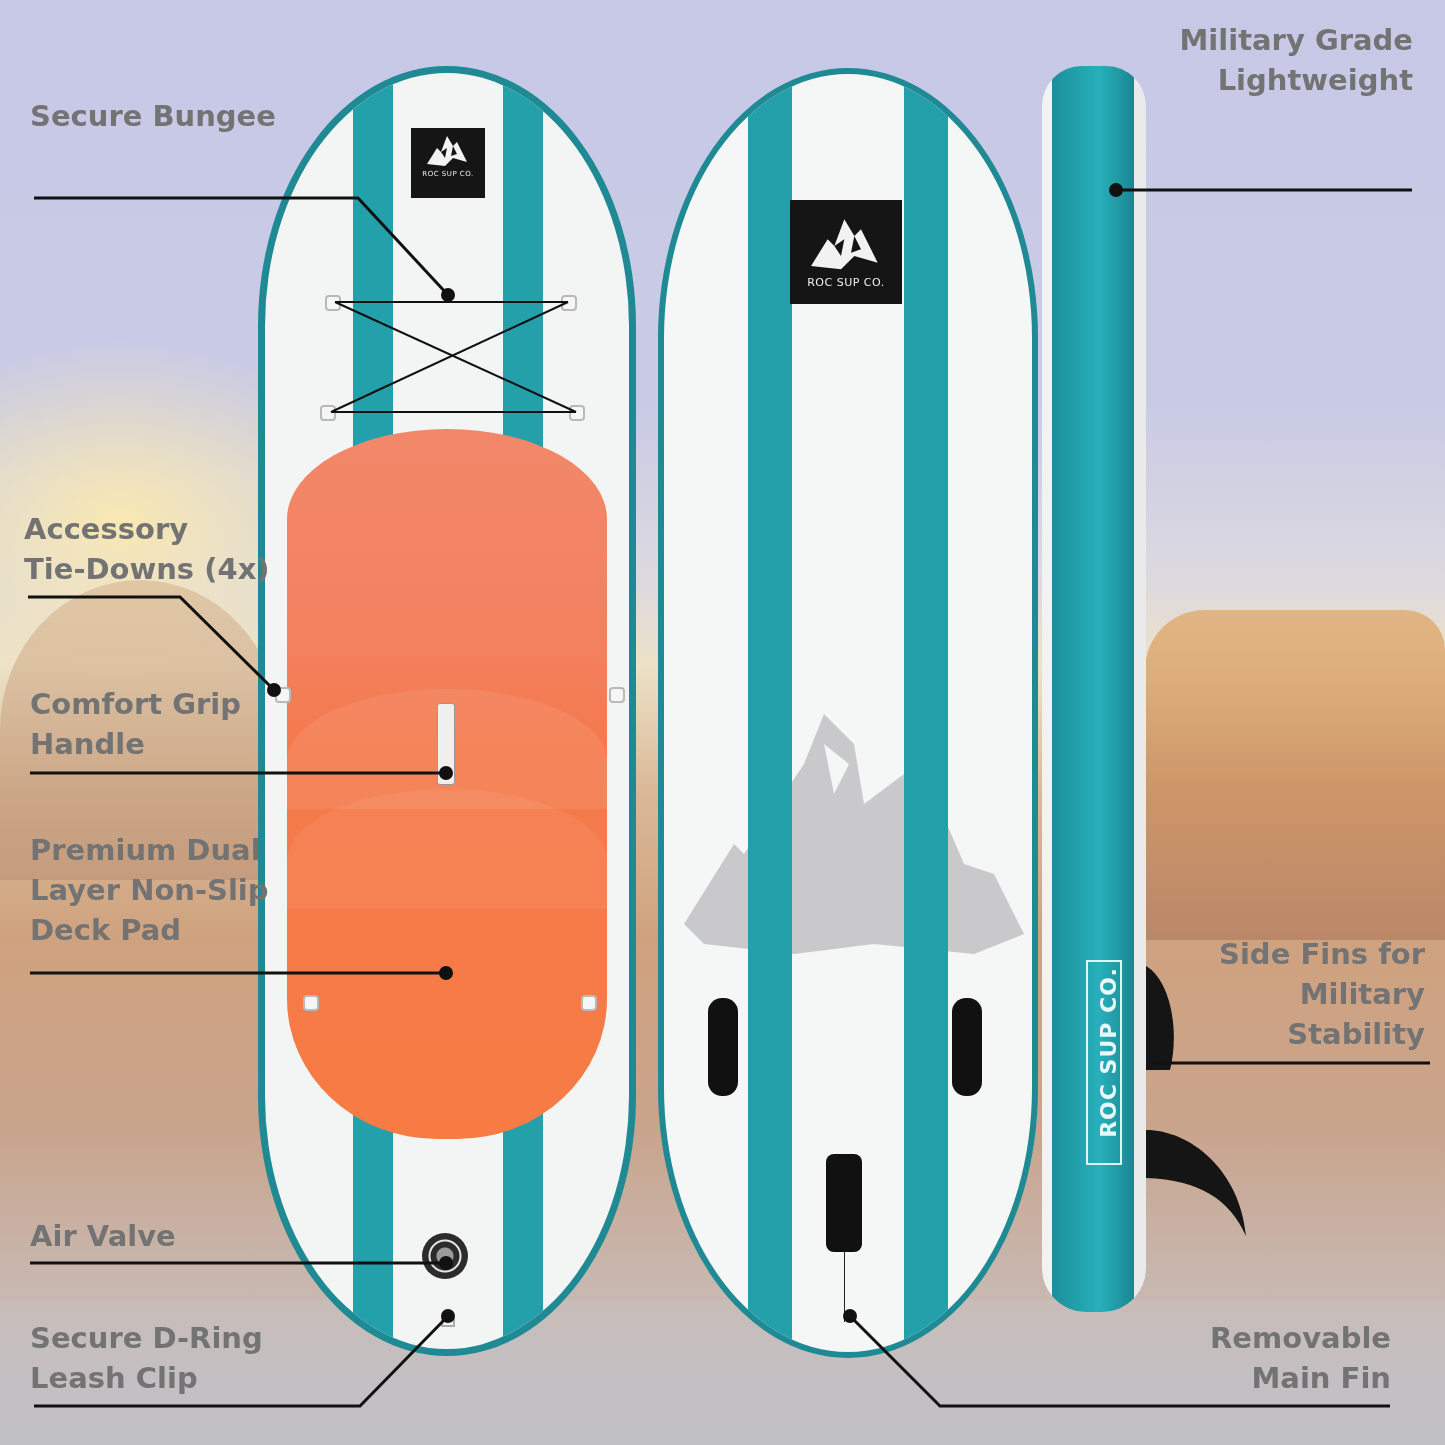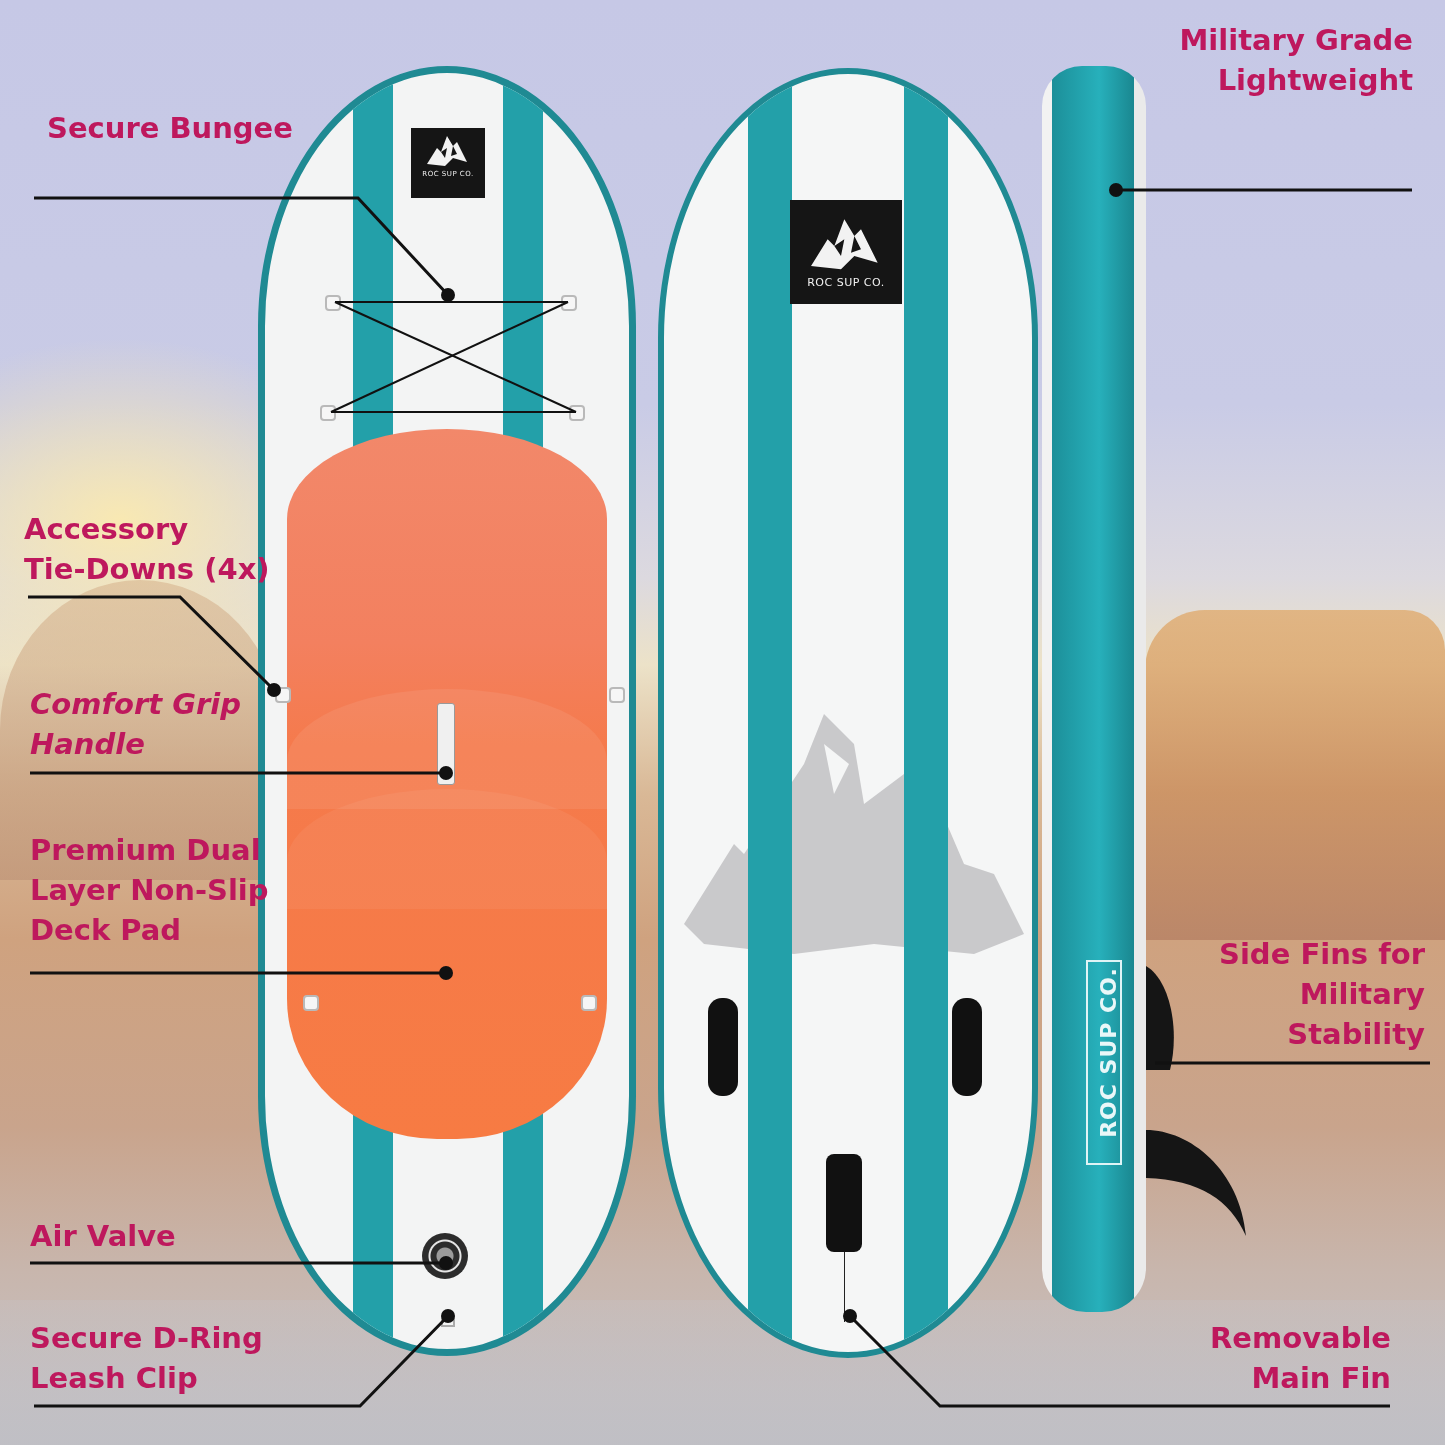--- a/index.html
+++ b/index.html
@@ -53,21 +53,21 @@
 
   .board-side { position:absolute; left:1042px; top:66px; width:104px; height:1246px;
     background:linear-gradient(90deg,#f2f2f2 0 10px,#1c8f99 10px,#27b0bb 55%,#1a8790 92px,#eaeaea 92px);
     border-radius:40px 40px 44px 44px; }
   .side-brand { position:absolute; left:1086px; top:960px; width:36px; height:205px;
     border:2px solid #dff4f6; box-sizing:border-box; }
   .side-brand-text { position:absolute; left:-70px; top:78px; width:180px; text-align:center;
     transform:rotate(-90deg); color:#e9f7f8; font-weight:bold; font-size:22px; letter-spacing:1px; }
 
   
-  .label { position:absolute; font-weight:bold; color:#be185d; font-size:29px; line-height:40px; white-space:nowrap; }
+  .label { position:absolute; font-weight:bold; color:#737373; font-size:29px; line-height:40px; white-space:nowrap; }
   .label.right { text-align:right; }
   svg.leaders { position:absolute; left:0; top:0; }
 </style>
 </head>
 <body>
 
 <div class="bg"></div>
 <div class="mesa-left"></div>
 <div class="mesa-right"></div>
 <div class="water"></div>
@@ -151,28 +151,28 @@
     <circle cx="274" cy="690" r="7"></circle>
     <circle cx="446" cy="773" r="7"></circle>
     <circle cx="446" cy="973" r="7"></circle>
     <circle cx="446" cy="1263" r="7"></circle>
     <circle cx="448" cy="1316" r="7"></circle>
     <circle cx="1116" cy="190" r="7"></circle>
     <circle cx="850" cy="1316" r="7"></circle>
   </g>
 </svg>
 
-<div class="label" style="left:30px;top:108px;margin-left:17px;">
+<div class="label" style="left:30px;top:96px;">
   <div>Secure Bungee</div>
 </div>
 <div class="label" style="left:24px;top:509px;">
   <div>Accessory</div>
   <div>Tie-Downs (4x)</div>
 </div>
-<div class="label" style="left:30px;top:684px;font-style:italic;">
+<div class="label" style="left:30px;top:684px;">
   <div>Comfort Grip</div>
   <div>Handle</div>
 </div>
 <div class="label" style="left:30px;top:830px;">
   <div>Premium Dual</div>
   <div>Layer Non-Slip</div>
   <div>Deck Pad</div>
 </div>
 <div class="label" style="left:30px;top:1216px;">
   <div>Air Valve</div>

